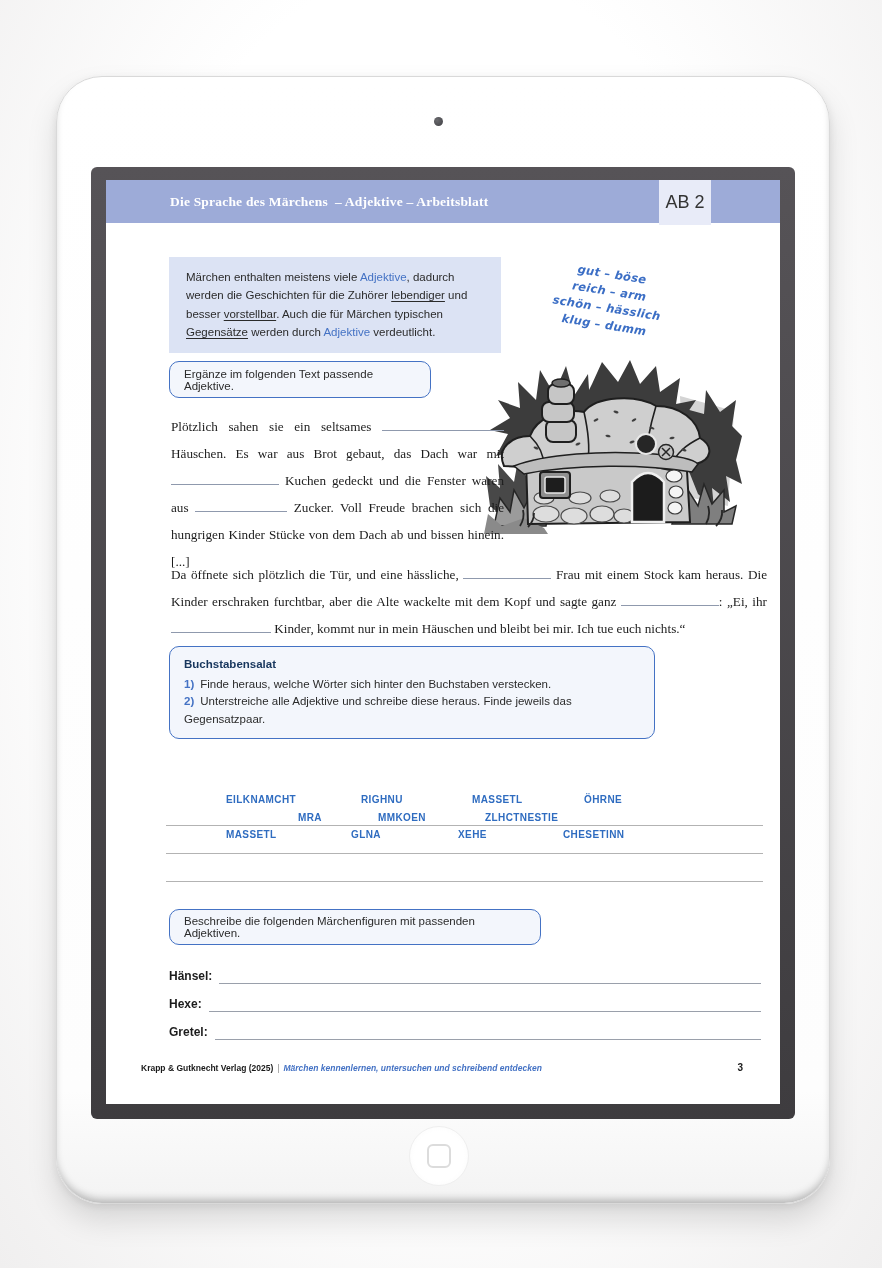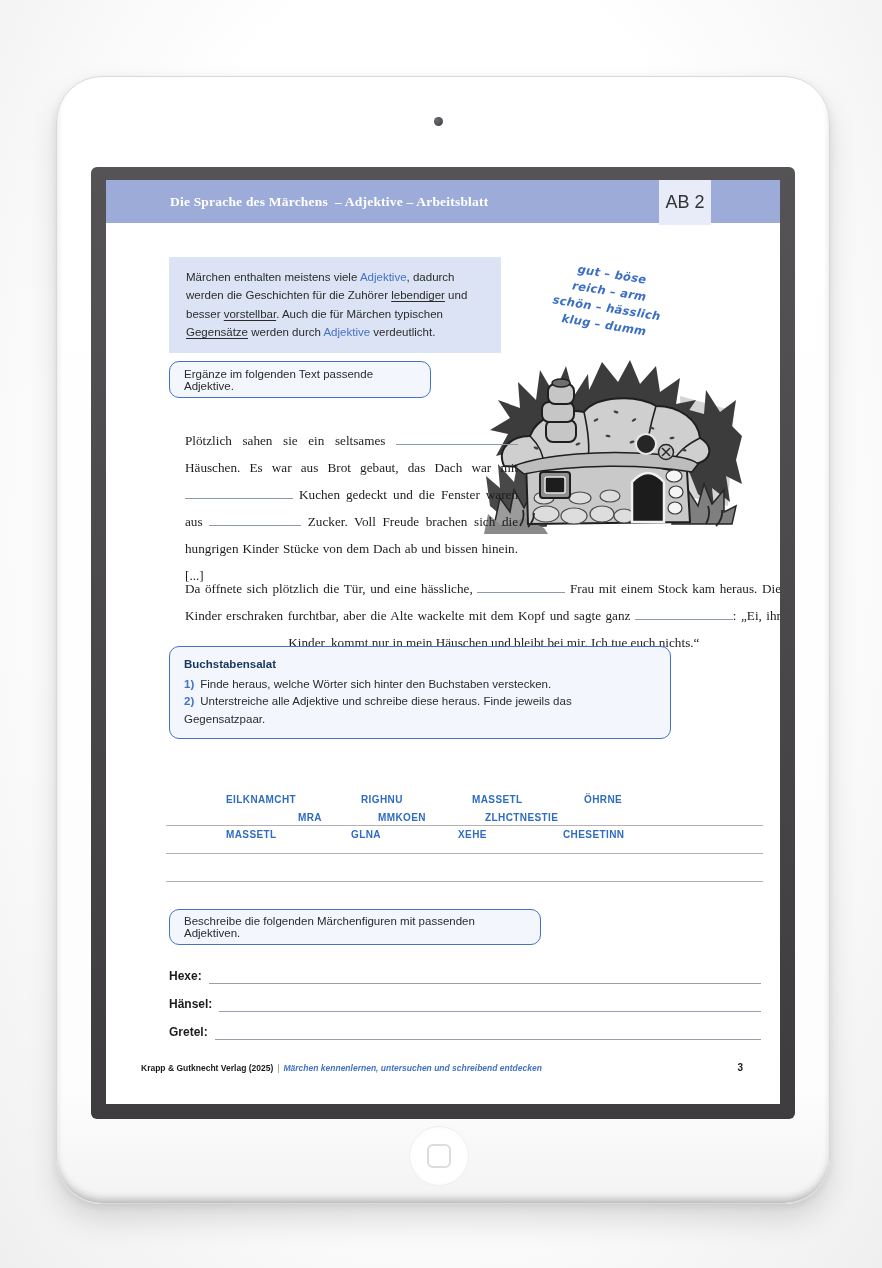--- a/index.html
+++ b/index.html
@@ -64,32 +64,32 @@
   }
   .task-box{
     position:absolute;border:1.5px solid #4472c4;border-radius:10px;background:#f3f6fc;
     font-size:11.5px;color:#2b2b2b;display:flex;align-items:center;padding:0 14px;
   }
   .task1{left:63px;top:181px;width:232px;height:35px;}
   .task2{left:63px;top:729px;width:342px;height:34px;}
   .illustration{position:absolute;left:378px;top:176px;width:258px;height:178px;}
   .story{
     position:absolute;font-family:"Liberation Serif", serif;font-size:13.2px;
-    color:#1c1c1c;text-align:justify;line-height:27px;margin:16px;
+    color:#1c1c1c;text-align:justify;line-height:27px;margin:2px;
   }
   .s1{left:63px;top:231px;width:333px;}
   .s2{left:63px;top:379px;width:596px;}
   .blank{
     display:inline-block;border-bottom:1px solid #8f99ad;height:12px;
     vertical-align:baseline;
   }
   .salad-box{
     position:absolute;left:63px;top:466px;width:456px;
     border:1.5px solid #4472c4;border-radius:10px;background:#f3f6fc;
-    padding:9px 30px 10px 14px;font-size:11.5px;color:#2b2b2b;line-height:17.5px;
+    padding:9px 14px 10px 14px;font-size:11.5px;color:#2b2b2b;line-height:17.5px;
   }
   .salad-title{font-weight:bold;color:#17365d;margin-bottom:2px;}
   .salad-item .num{color:#4472c4;font-weight:bold;margin-right:6px;}
   .scramble{position:absolute;left:63px;top:563px;width:596px;height:62px;}
   .word{
     position:absolute;color:#2f6cc0;font-weight:bold;font-size:10px;
     letter-spacing:.4px;white-space:nowrap;margin-top:48px;
   }
   .answer-line{
     position:absolute;left:60px;width:597px;border-top:1px solid #b3b3b3;height:0;
@@ -225,25 +225,25 @@
       <div class="answer-line" style="top:645px"></div>
       <div class="answer-line" style="top:673px"></div>
       <div class="answer-line" style="top:701px"></div>
 
       <div class="task-box task2">
         <span>Beschreibe die folgenden Märchenfiguren mit passenden Adjektiven.</span>
       </div>
 
       <div class="figures">
         <div class="figure-row">
-          <span class="fig-label">Hexe:</span>
+          <span class="fig-label">Hänsel:</span>
           <span class="fig-line"></span>
         </div>
         <div class="figure-row">
-          <span class="fig-label">Hänsel:</span>
+          <span class="fig-label">Hexe:</span>
           <span class="fig-line"></span>
         </div>
         <div class="figure-row">
           <span class="fig-label">Gretel:</span>
           <span class="fig-line"></span>
         </div>
       </div>
 
       <div class="footer">
         <span class="publisher">Krapp &amp; Gutknecht Verlag (2025)</span>

